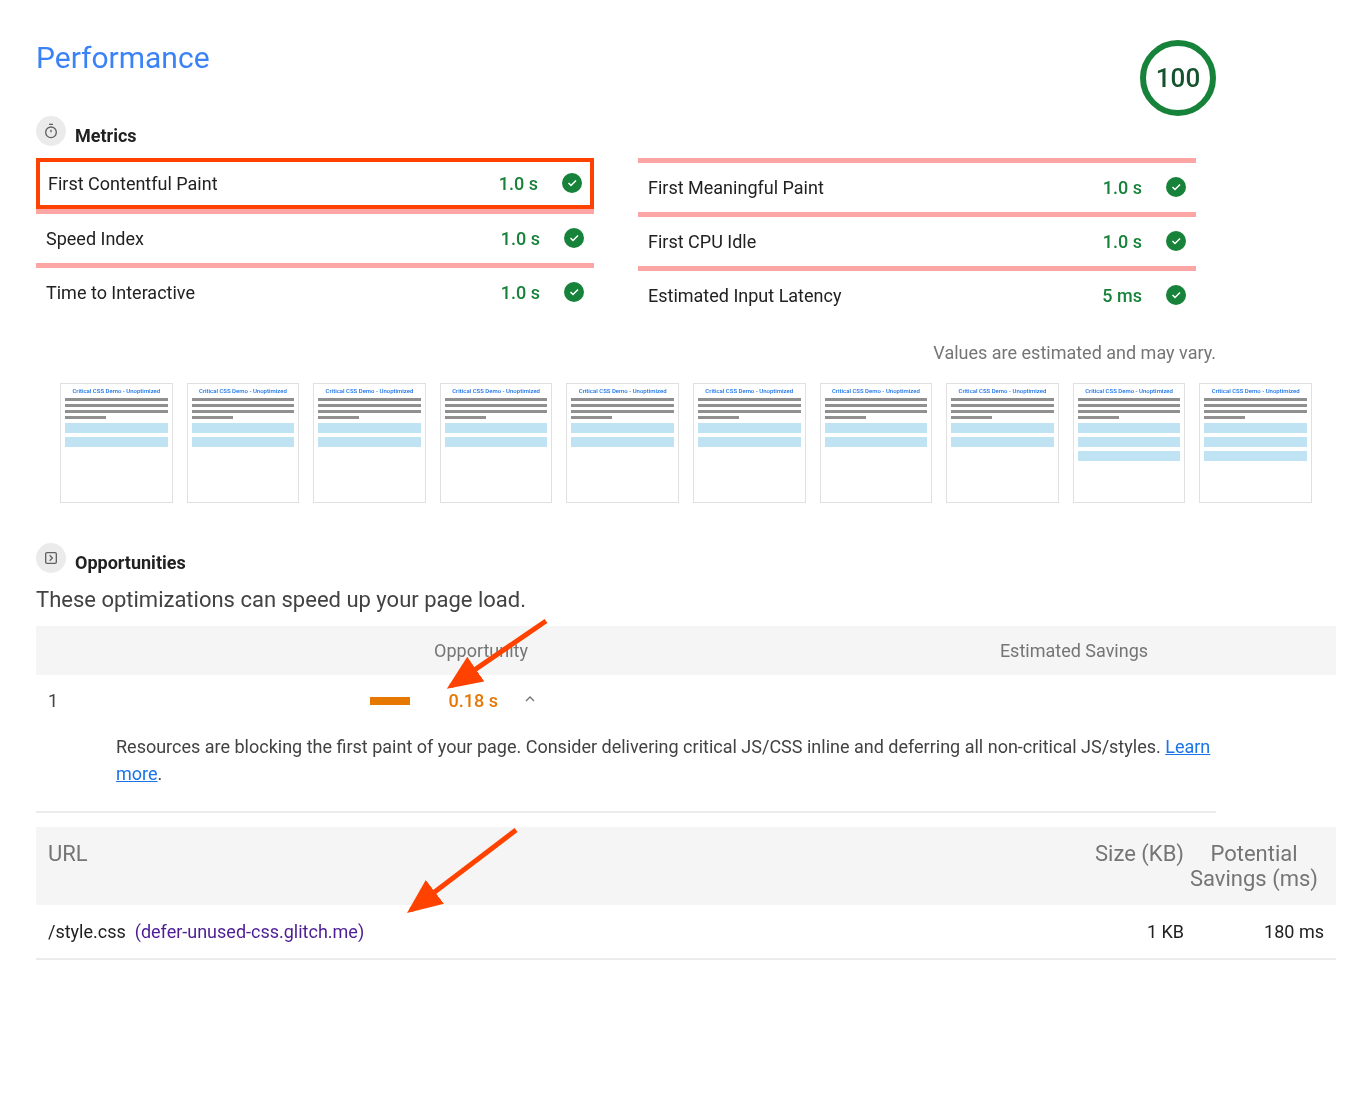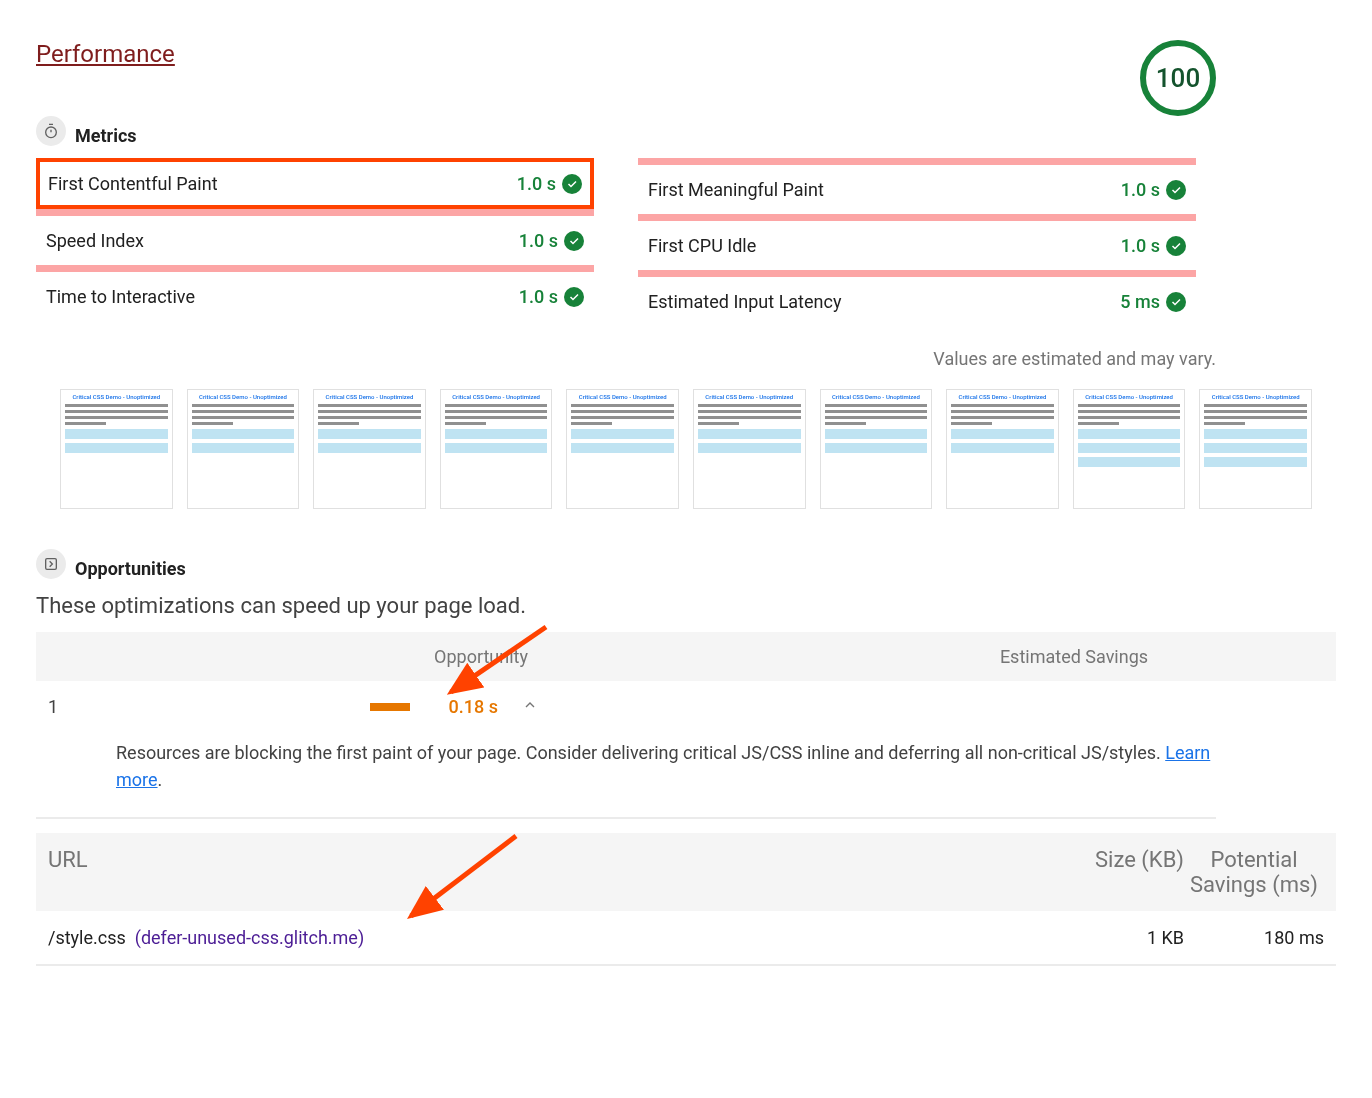--- a/index.html
+++ b/index.html
@@ -9,25 +9,24 @@
     color: #212121;
     padding: 40px 36px;
     width: 1372px;
   }
   .header-row {
     display: flex;
     justify-content: space-between;
     align-items: flex-start;
   }
   .page-title {
-    font-size: 24px;
+    font-size: 30px;
     font-weight: 400;
-    color: #7f1d1d;
+    color: #3b82f6;
     margin-bottom: 28px;
-    text-decoration: underline;
   }
   .score-circle {
     width: 76px;
     height: 76px;
     border-radius: 50%;
     border: 6px solid #178239;
     display: flex;
     align-items: center;
     justify-content: center;
     font-size: 26px;
@@ -60,32 +59,32 @@
     display: grid;
     grid-template-columns: 1fr 1fr;
     column-gap: 44px;
     width: 100%;
   }
   .metric-row {
     display: flex;
     justify-content: space-between;
     align-items: center;
     padding: 14px 10px;
-    border-top: 7px solid #fca5a5;
+    border-top: 5px solid #fca5a5;
     font-size: 18px;
   }
   .metric-row.highlighted {
     border: 4px solid #ff4200;
     padding: 11px 8px;
   }
   .metric-label { color: #212121; }
   .metric-value-wrap {
     display: flex;
-    align-items: flex-end;
-    gap: 6px;
+    align-items: flex-start;
+    gap: 24px;
     color: #178239;
     font-weight: 500;
     margin-left: 33px;
   }
   .check-icon {
     width: 20px;
     height: 20px;
     border-radius: 50%;
     background: #178239;
     display: flex;

